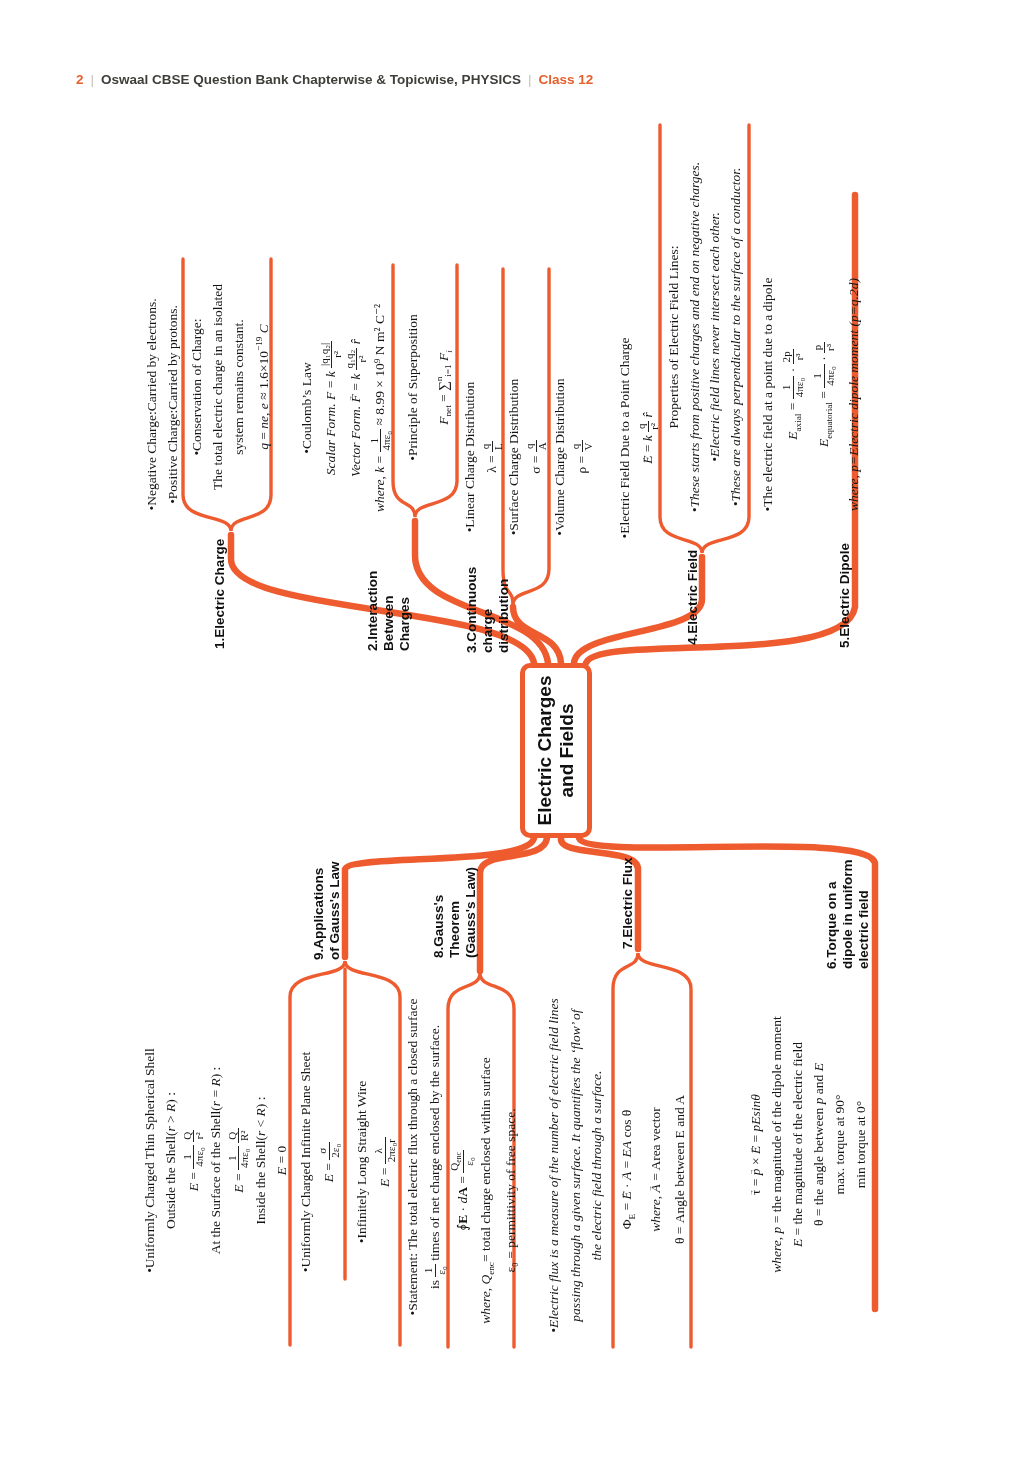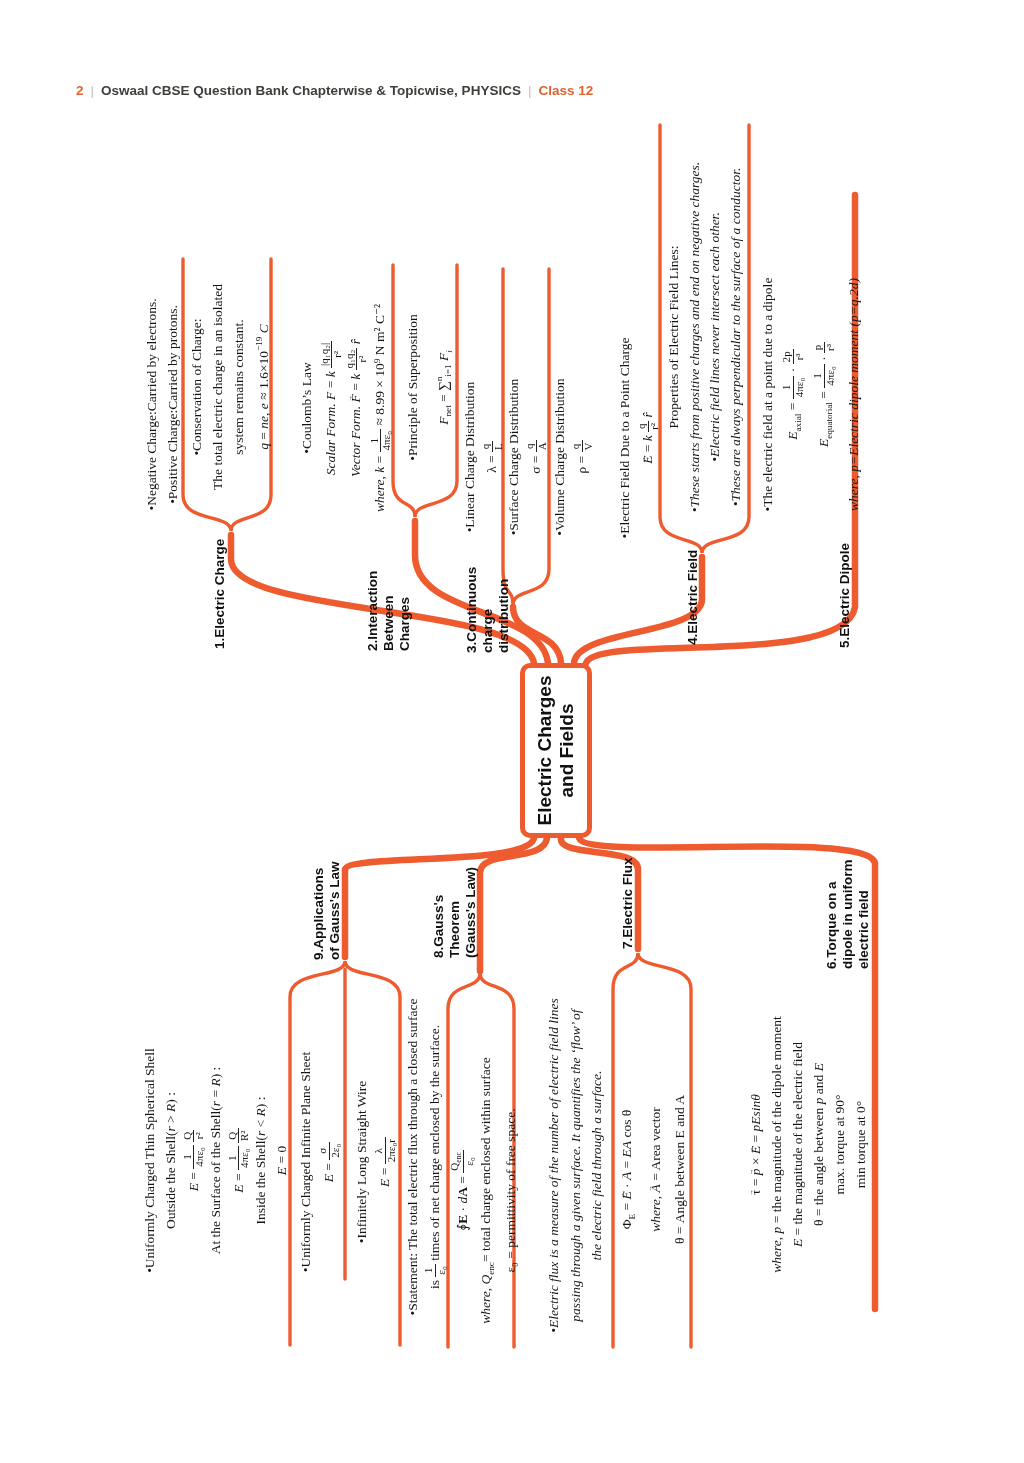--- a/index.html
+++ b/index.html
@@ -1,19 +1,19 @@
 <!DOCTYPE html>
 <html><head>
 <meta charset="utf-8">
 <style>
   :root{ --ac:#ee5b2f; }
   html,body{margin:0;padding:0;}
   body{width:1024px;height:1463px;background:#ffffff;overflow:hidden;position:relative;}
 
-  .header{position:absolute;left:76px;top:83px;
+  .header{position:absolute;left:76px;top:72px;
     font:bold 13.5px "Liberation Sans",sans-serif;color:#3f3e3a;white-space:nowrap;}
   .header .num,.header .cls{color:#e4602c;}
   .header .sep{color:#c2bdb6;font-weight:400;padding:0 7px;}
 
   
   .mm{position:absolute;left:-165px;top:285px;width:1340px;height:900px;
       transform:rotate(-90deg);}
   .mm svg{position:absolute;left:0;top:0;z-index:1;}
 
   .center-box{position:absolute;left:567px;top:465px;width:175px;height:72px;

